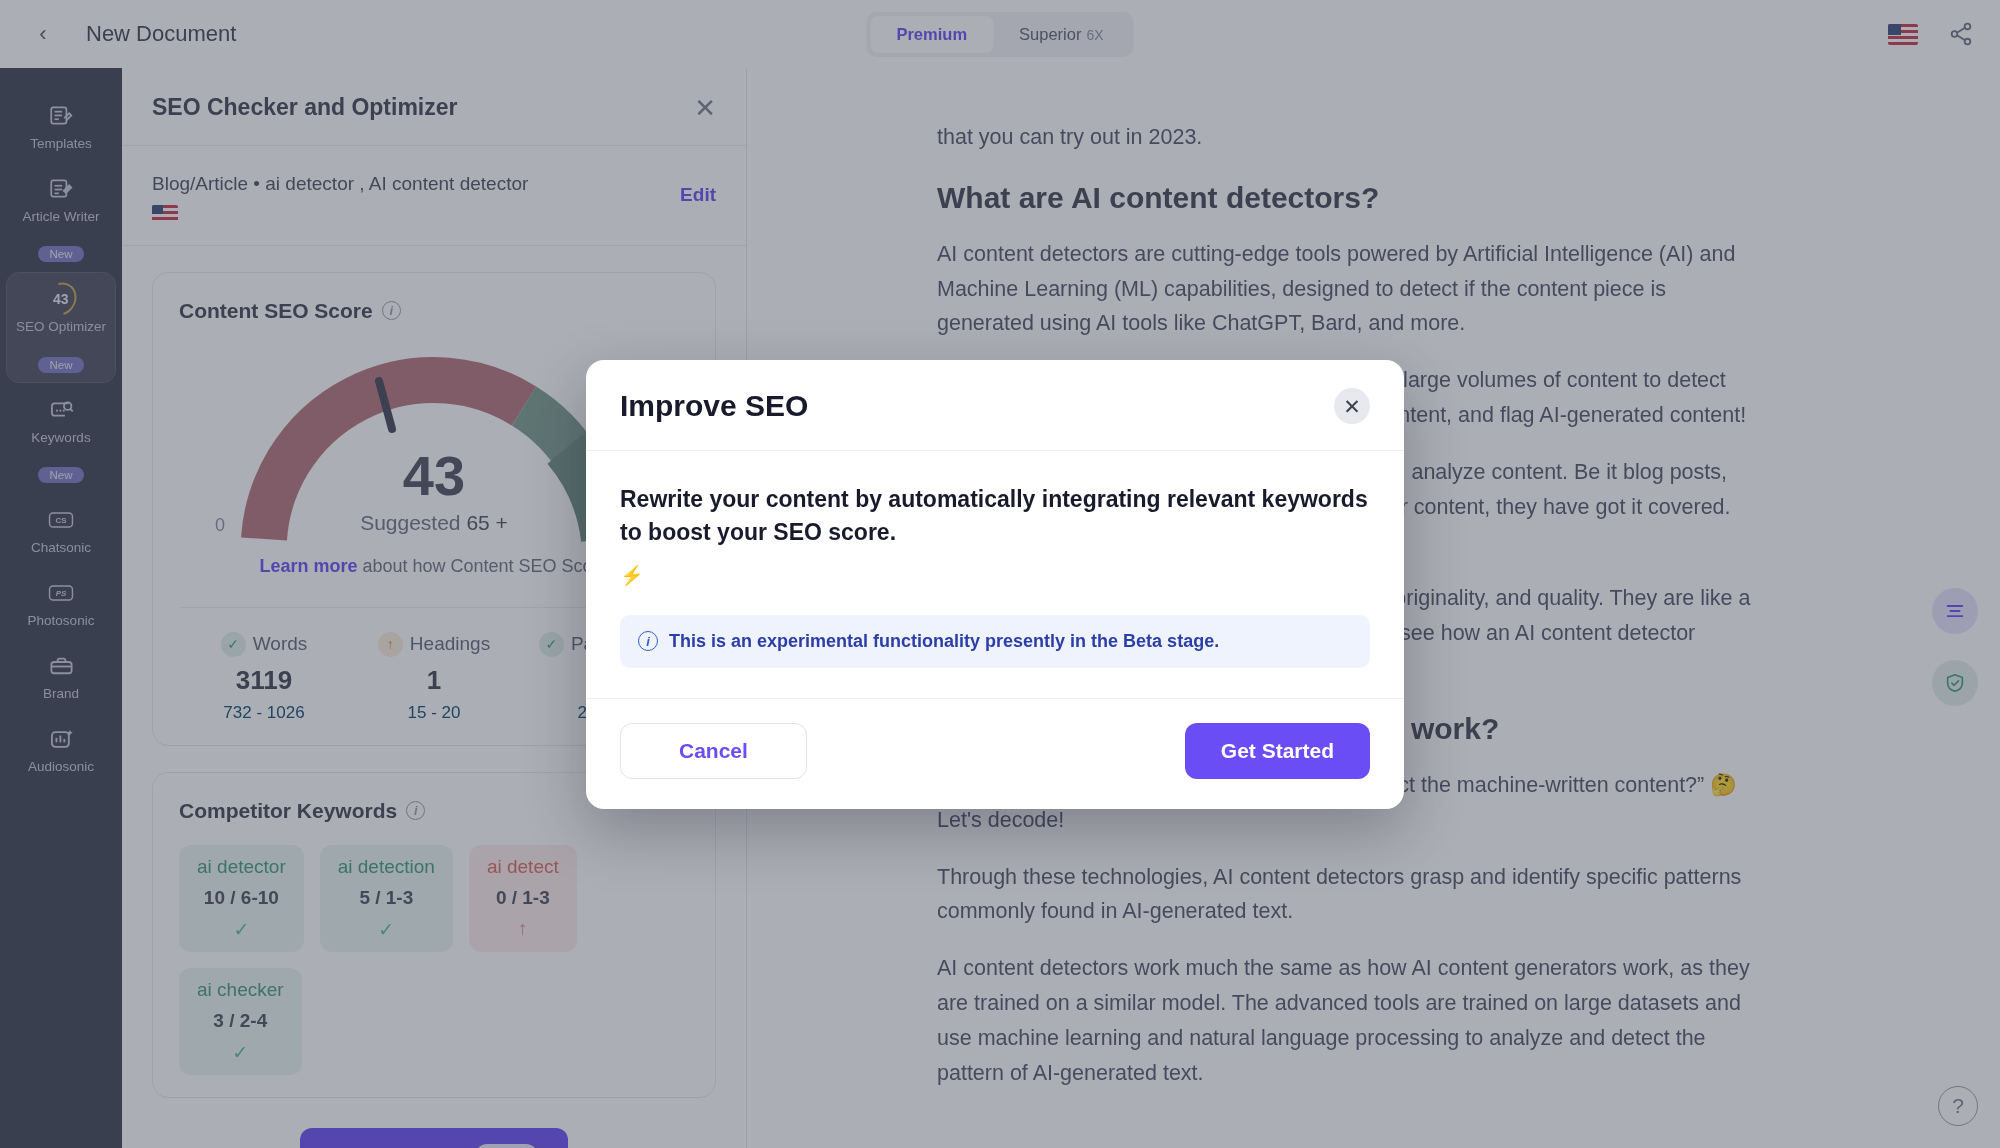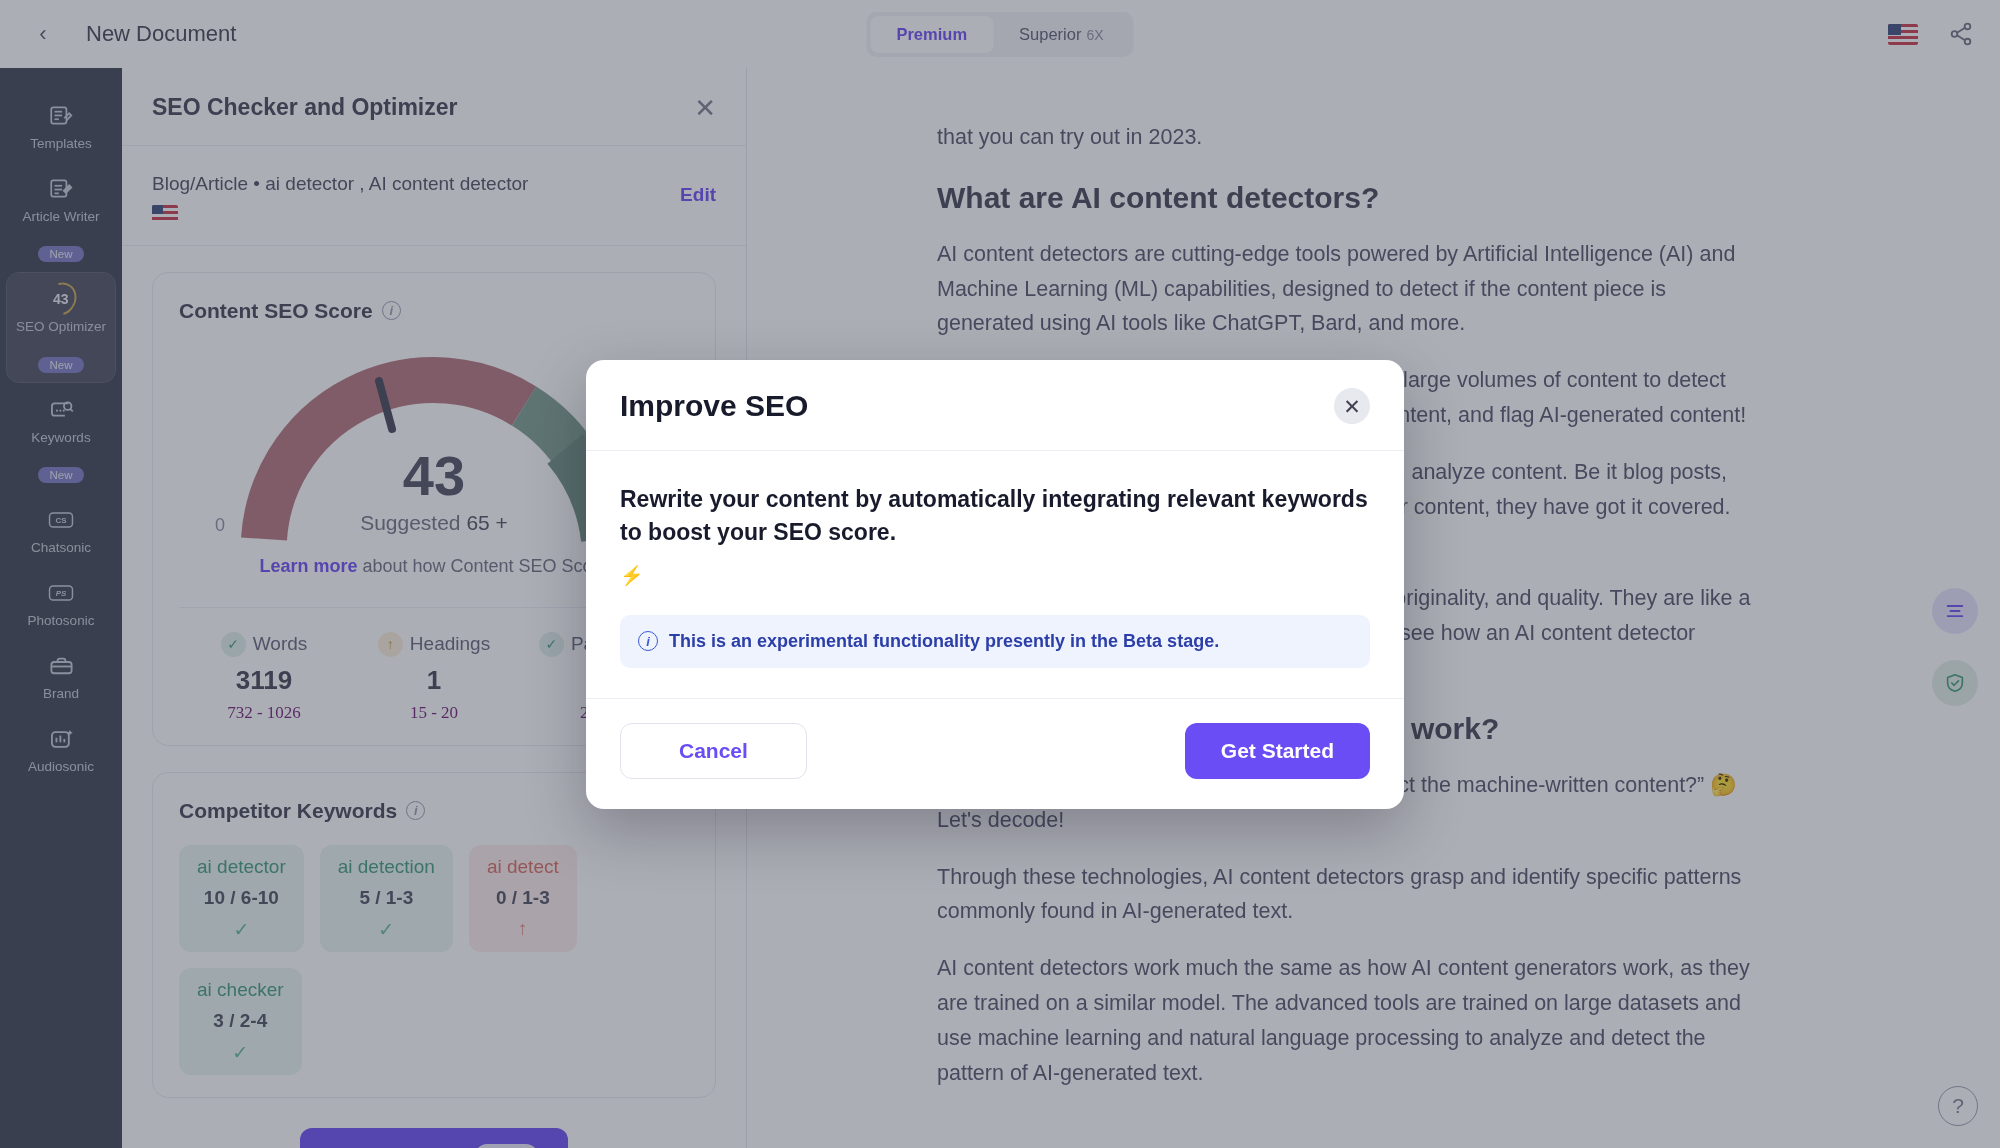--- a/index.html
+++ b/index.html
@@ -153,21 +153,21 @@
   .stat { flex: 1; text-align: center; }
   .stat-head {
     display: flex; align-items: center; justify-content: center; gap: 7px;
     font-size: 19px; color: #62657a;
   }
   .chip-ok { width: 25px; height: 25px; border-radius: 50%; background: #dff0ea;
     color: #3d9b7b; font-size: 14px; display: flex; align-items: center; justify-content: center; }
   .chip-warn { width: 25px; height: 25px; border-radius: 50%; background: #fbeedb;
     color: #c69543; font-size: 14px; display: flex; align-items: center; justify-content: center; }
   .stat-num { font-size: 26px; font-weight: 700; color: #3f4252; margin-top: 8px; }
-  .stat-range { font-size: 17px; color: #701a75; margin-top: 7px; font-family: Liberation Serif, serif; }
+  .stat-range { font-size: 17px; color: #0c4a6e; margin-top: 7px; }
 
   .kw-wrap { display: flex; flex-wrap: wrap; gap: 16px; margin-top: 22px; }
   .kw {
     display: flex; align-items: center; gap: 9px; padding: 11px 18px;
     border-radius: 12px; font-size: 19px; cursor: pointer; flex-direction: column;
   }
   .kw.green { background: #e9f5f0; }
   .kw.red { background: #fdecec; align-items: center; }
   .kw .name.green { color: #3f9b79; }
   .kw .name.red { color: #d9695f; }

